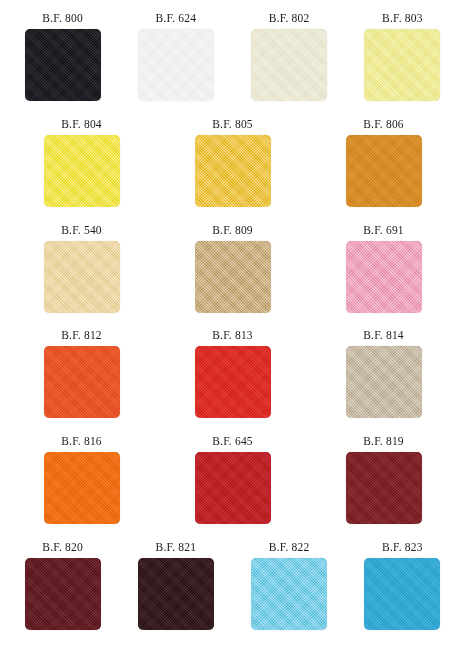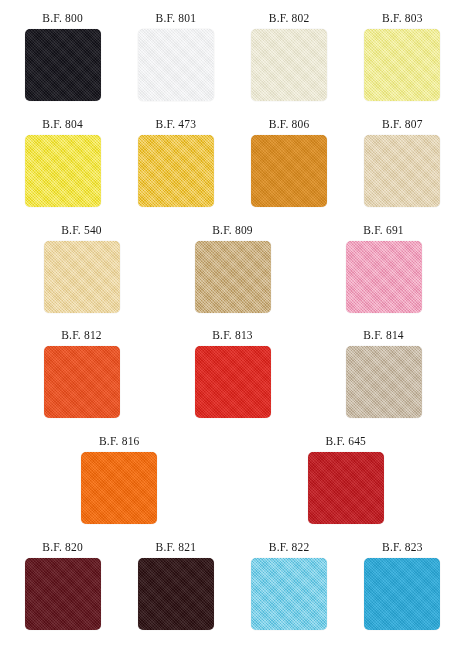--- a/index.html
+++ b/index.html
@@ -96,48 +96,44 @@
 </head>
 <body>
 
 <div id="swatch-chart">
     <div class="swatch-row">
       <div class="swatch-cell">
         <div class="swatch-label">B.F.  800</div>
         <div class="swatch-chip" style="background: rgb(18, 17, 24);"></div>
       </div>
       <div class="swatch-cell">
-        <div class="swatch-label">B.F.  801</div>
+        <div class="swatch-label">B.F.  624</div>
         <div class="swatch-chip light" style="background: rgb(244, 245, 247);"></div>
       </div>
       <div class="swatch-cell">
         <div class="swatch-label">B.F.  802</div>
         <div class="swatch-chip light" style="background: rgb(237, 233, 208);"></div>
       </div>
       <div class="swatch-cell">
         <div class="swatch-label">B.F.  803</div>
         <div class="swatch-chip light" style="background: rgb(242, 238, 126);"></div>
       </div>
     </div>
     <div class="swatch-row">
       <div class="swatch-cell">
         <div class="swatch-label">B.F.  804</div>
         <div class="swatch-chip light" style="background: rgb(245, 229, 32);"></div>
       </div>
       <div class="swatch-cell">
-        <div class="swatch-label">B.F.  473</div>
+        <div class="swatch-label">B.F.  805</div>
         <div class="swatch-chip light" style="background: rgb(239, 188, 24);"></div>
       </div>
       <div class="swatch-cell">
         <div class="swatch-label">B.F.  806</div>
         <div class="swatch-chip" style="background: rgb(222, 140, 28);"></div>
-      </div>
-      <div class="swatch-cell">
-        <div class="swatch-label">B.F.  807</div>
-        <div class="swatch-chip light" style="background: rgb(226, 207, 166);"></div>
       </div>
     </div>
     <div class="swatch-row">
       <div class="swatch-cell">
         <div class="swatch-label">B.F.  540</div>
         <div class="swatch-chip light" style="background: rgb(238, 211, 145);"></div>
       </div>
       <div class="swatch-cell">
         <div class="swatch-label">B.F.  809</div>
         <div class="swatch-chip light" style="background: rgb(194, 160, 100);"></div>
@@ -163,20 +159,24 @@
     </div>
     <div class="swatch-row">
       <div class="swatch-cell">
         <div class="swatch-label">B.F.  816</div>
         <div class="swatch-chip" style="background: rgb(250, 106, 7);"></div>
       </div>
       <div class="swatch-cell">
         <div class="swatch-label">B.F.  645</div>
         <div class="swatch-chip" style="background: rgb(194, 21, 27);"></div>
       </div>
+      <div class="swatch-cell">
+        <div class="swatch-label">B.F.  819</div>
+        <div class="swatch-chip" style="background: rgb(124, 22, 28);"></div>
+      </div>
     </div>
     <div class="swatch-row">
       <div class="swatch-cell">
         <div class="swatch-label">B.F.  820</div>
         <div class="swatch-chip" style="background: rgb(94, 16, 24);"></div>
       </div>
       <div class="swatch-cell">
         <div class="swatch-label">B.F.  821</div>
         <div class="swatch-chip" style="background: rgb(42, 14, 16);"></div>
       </div>

